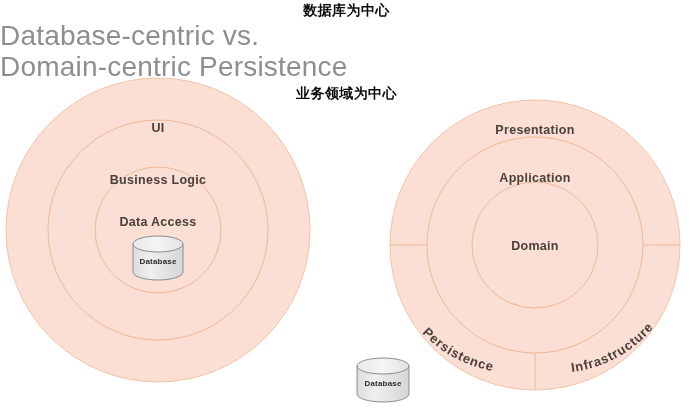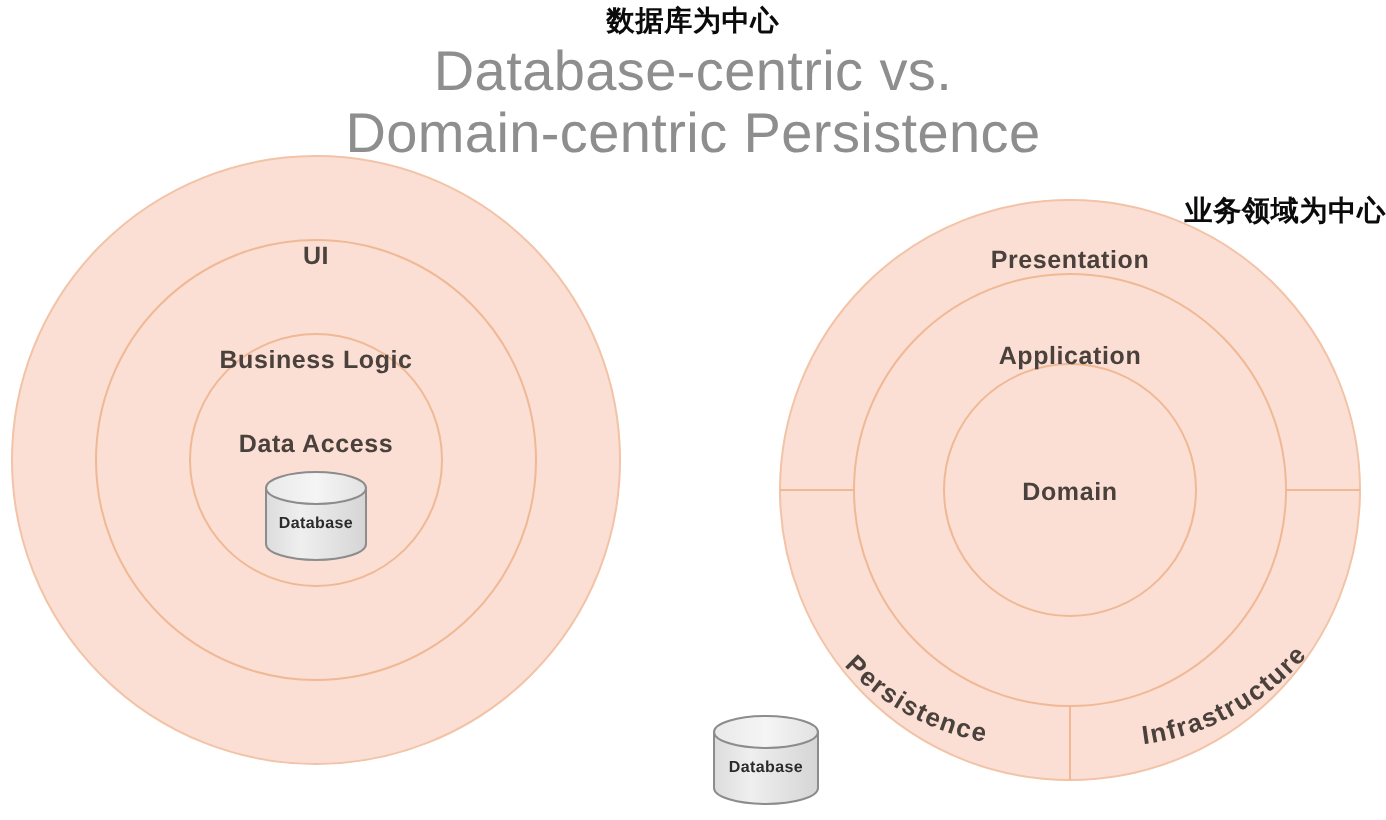--- a/index.html
+++ b/index.html
@@ -29,28 +29,27 @@
     white-space: nowrap;
     font-family: "DejaVu Sans", sans-serif;
   }
   #cn-note-top {
     left: 0; right: 0;
     top: 2px;
     text-align: center;
   }
   #cn-note-bottom {
     left: 0; right: 0;
-    top: 97px;
-    text-align: right;
+    top: 85px;
+    text-align: center;
   }
   #title-block {
     position: absolute;
     left: 0; right: 0;
     top: 20px;
-    text-align: center;
     color: #8e8e8e;
     font-size: 28px;
     line-height: 31px;
     font-weight: 300;
     letter-spacing: 0.2px;
     font-family: "Liberation Sans", sans-serif;
   }
   #title-block .tline { display: block; }
   svg text { font-family: "Liberation Sans", sans-serif; }
   .ring-label {

